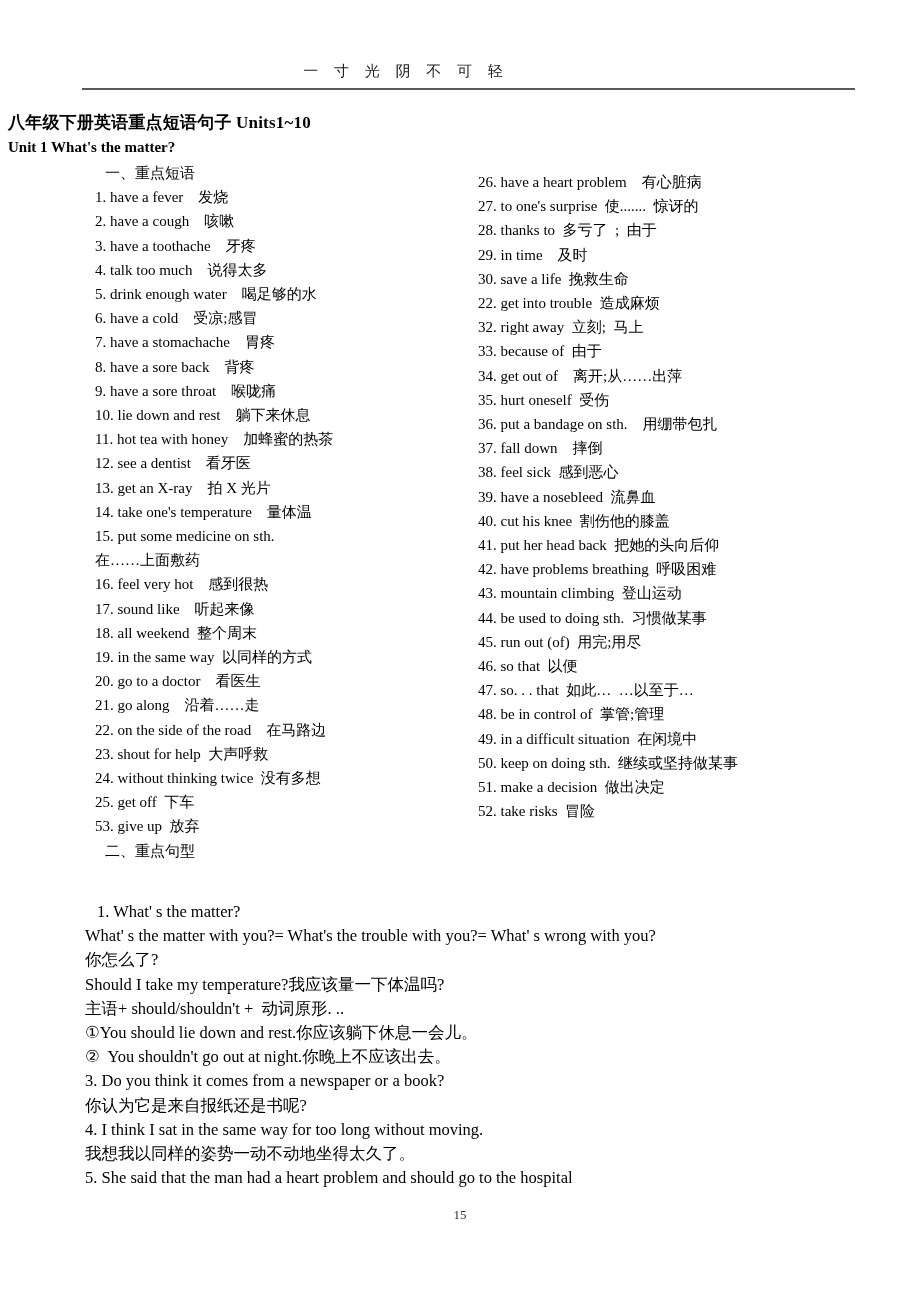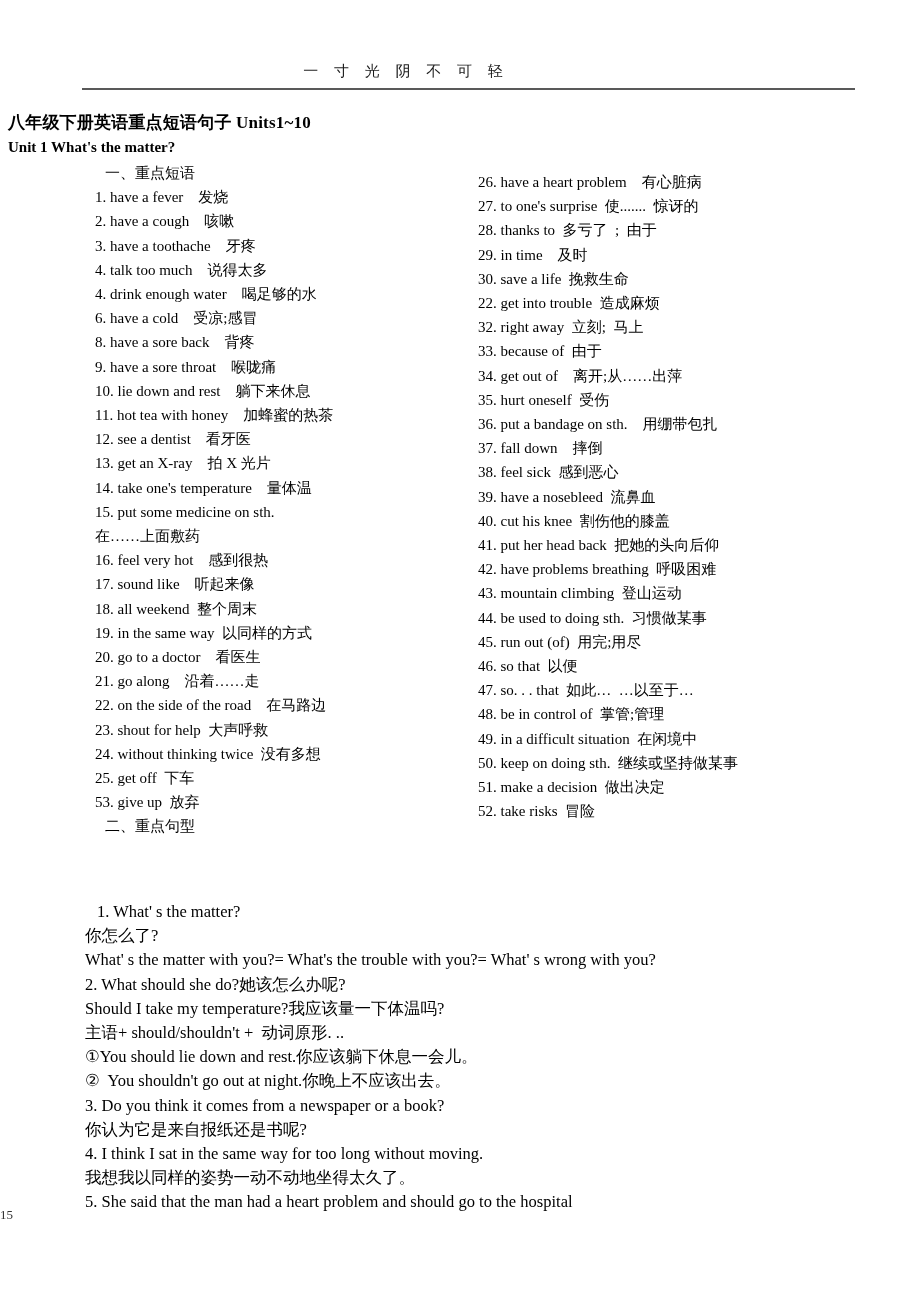--- a/index.html
+++ b/index.html
@@ -103,20 +103,21 @@
     white-space: pre;
   }
   .sline.indent1 { padding-left: 12px; margin-top: 41px; }
 
   
   .footer {
     position: absolute;
     left: 0;
     top: 1205px;
     width: 920px;
+    text-align: center;
   }
   .page-number {
     font-size: 13px;
     color: #333333;
   }
 </style>
 </head>
 <body>
 
 <div class="page">
@@ -131,22 +132,23 @@
     <div class="doc-subtitle">Unit 1 What's the matter?</div>
   </div>
 
   <div class="columns">
     <div class="col col-left" id="col-left">
         <div class="line section-head">一、重点短语</div>
         <div class="line">1. have a fever    发烧</div>
         <div class="line">2. have a cough    咳嗽</div>
         <div class="line">3. have a toothache    牙疼</div>
         <div class="line">4. talk too much    说得太多</div>
-        <div class="line">4. drink enough water    喝足够的水</div>
+        <div class="line">5. drink enough water    喝足够的水</div>
         <div class="line">6. have a cold    受凉;感冒</div>
+        <div class="line">7. have a stomachache    胃疼</div>
         <div class="line">8. have a sore back    背疼</div>
         <div class="line">9. have a sore throat    喉咙痛</div>
         <div class="line">10. lie down and rest    躺下来休息</div>
         <div class="line">11. hot tea with honey    加蜂蜜的热茶</div>
         <div class="line">12. see a dentist    看牙医</div>
         <div class="line">13. get an X-ray    拍 X 光片</div>
         <div class="line">14. take one's temperature    量体温</div>
         <div class="line">15. put some medicine on sth.</div>
         <div class="line">在……上面敷药</div>
         <div class="line">16. feel very hot    感到很热</div>
@@ -188,23 +190,22 @@
         <div class="line">48. be in control of  掌管;管理</div>
         <div class="line">49. in a difficult situation  在闲境中</div>
         <div class="line">50. keep on doing sth.  继续或坚持做某事</div>
         <div class="line">51. make a decision  做出决定</div>
         <div class="line">52. take risks  冒险</div>
       </div>
   </div>
 
   <div class="sentences" id="sentences">
       <div class="sline indent1">1. What' s the matter?</div>
+      <div class="sline">What' s the matter with you?= What's the trouble with you?= What' s wrong with you?</div>
       <div class="sline">你怎么了?</div>
-      <div class="sline">What' s the matter with you?= What's the trouble with you?= What' s wrong with you?</div>
-      <div class="sline">2. What should she do?她该怎么办呢?</div>
       <div class="sline">Should I take my temperature?我应该量一下体温吗?</div>
       <div class="sline">主语+ should/shouldn't +  动词原形. ..</div>
       <div class="sline">①You should lie down and rest.你应该躺下休息一会儿。</div>
       <div class="sline">②  You shouldn't go out at night.你晚上不应该出去。</div>
       <div class="sline">3. Do you think it comes from a newspaper or a book?</div>
       <div class="sline">你认为它是来自报纸还是书呢?</div>
       <div class="sline">4. I think I sat in the same way for too long without moving.</div>
       <div class="sline">我想我以同样的姿势一动不动地坐得太久了。</div>
       <div class="sline">5. She said that the man had a heart problem and should go to the hospital</div>
     </div>

